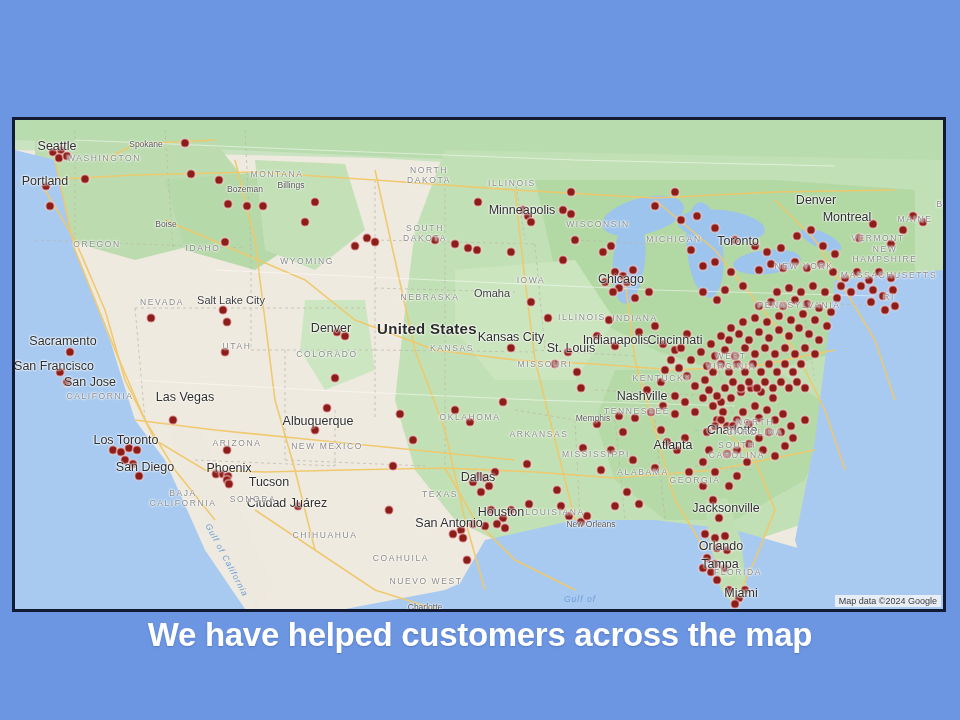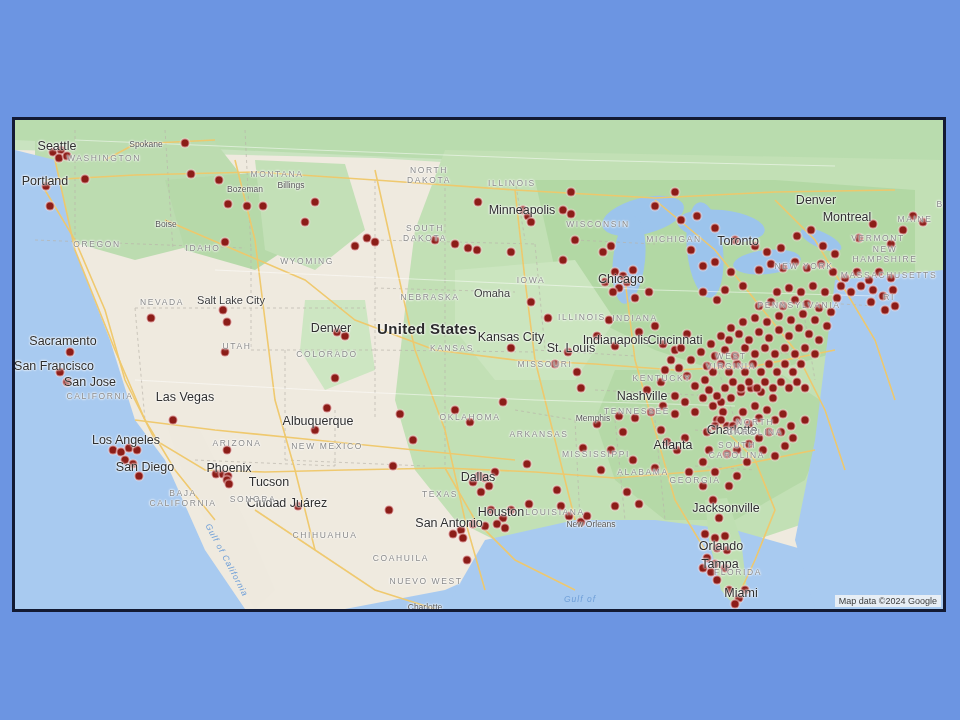--- a/index.html
+++ b/index.html
@@ -547,21 +547,21 @@
         <div class="lbl small-city" style="left:131px;top:24px">Spokane</div>
         <div class="lbl city big" style="left:30px;top:61px">Portland</div>
         <div class="lbl small-city" style="left:151px;top:104px">Boise</div>
         <div class="lbl small-city" style="left:230px;top:69px">Bozeman</div>
         <div class="lbl small-city" style="left:276px;top:65px">Billings</div>
         <div class="lbl city" style="left:216px;top:180px">Salt Lake City</div>
         <div class="lbl city big" style="left:48px;top:221px">Sacramento</div>
         <div class="lbl city big" style="left:39px;top:246px">San Francisco</div>
         <div class="lbl city big" style="left:75px;top:262px">San Jose</div>
         <div class="lbl city big" style="left:170px;top:277px">Las Vegas</div>
-        <div class="lbl city big" style="left:111px;top:320px">Los Angeles</div>
+        <div class="lbl city big" style="left:111px;top:320px">Los Toronto</div>
         <div class="lbl city big" style="left:130px;top:347px">San Diego</div>
         <div class="lbl city big" style="left:214px;top:348px">Phoenix</div>
         <div class="lbl city big" style="left:254px;top:362px">Tucson</div>
         <div class="lbl city big" style="left:272px;top:383px">Ciudad Juárez</div>
         <div class="lbl city big" style="left:303px;top:301px">Albuquerque</div>
         <div class="lbl city big" style="left:316px;top:208px">Denver</div>
         <div class="lbl city big" style="left:507px;top:90px">Minneapolis</div>
         <div class="lbl city" style="left:477px;top:173px">Omaha</div>
         <div class="lbl city big" style="left:496px;top:217px">Kansas City</div>
         <div class="lbl city big" style="left:556px;top:228px">St. Louis</div>
@@ -642,14 +642,15 @@
         <div class="lbl state" style="left:929px;top:84px">BR</div>
 
         <div class="lbl water" style="left:212px;top:440px;transform:translate(-50%,-50%) rotate(62deg)">Gulf of California</div>
         <div class="lbl water" style="left:565px;top:479px">Gulf of</div>
       </div>
 
       <div class="attribution">Map data ©2024 Google</div>
     </div>
   </div>
 
+  <div class="footer footer-1">We have helped customers across the map</div>
 
 </div>
 
 </body></html>

